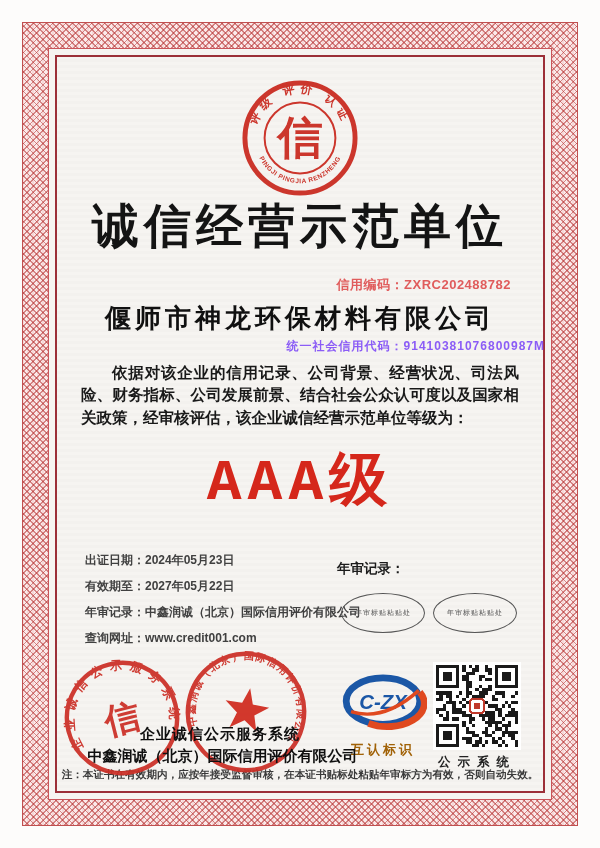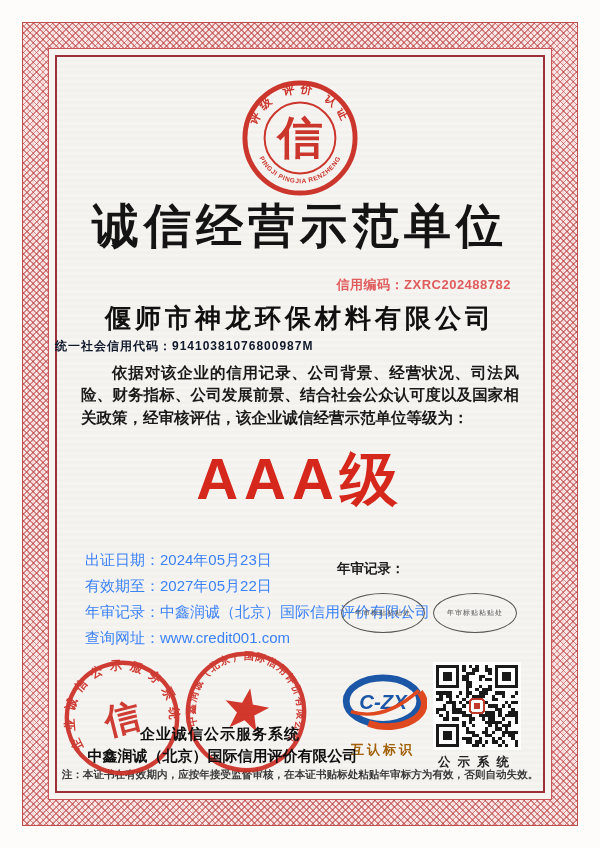--- a/index.html
+++ b/index.html
@@ -26,29 +26,29 @@
   .s-arc-top{fill:#c9281e;font-size:12px;font-weight:700;letter-spacing:5px;text-anchor:middle;}
   .s-arc-bot{fill:#c9281e;font-size:6.6px;font-weight:700;letter-spacing:.6px;text-anchor:middle;}
 
   .title{top:140px;left:0;width:100%;text-align:center;font-size:47px;font-weight:900;
          color:#141414;letter-spacing:5px;font-family:"Liberation Serif","DejaVu Serif",serif;}
   .subtitle{top:198px;left:0;width:100%;text-align:center;font-size:13px;font-weight:700;
          color:#1e1e1e;letter-spacing:2.4px;}
   .credit-line{top:221px;right:34px;font-size:13px;font-weight:700;color:#e05c5c;letter-spacing:.5px;}
   .company{top:246px;left:0;width:100%;text-align:center;font-size:26px;font-weight:900;
          color:#101010;letter-spacing:4px;}
-  .usc-line{top:283px;left:0;width:100%;text-align:left;font-size:12px;font-weight:700;
-         color:#0f172a;letter-spacing:1px;}
+  .usc-line{top:283px;left:0;width:100%;text-align:right;font-size:12px;font-weight:700;
+         color:#8b5cf6;letter-spacing:1px;}
   .body-text{top:307px;left:26px;right:26px;font-size:15.5px;font-weight:700;color:#191919;
          text-align:justify;text-indent:2em;line-height:1.45;
          font-family:"Liberation Serif","DejaVu Serif",serif;}
   .grade{top:386px;left:0;width:100%;text-align:center;font-size:58px;font-weight:900;
-         color:#d5271b;letter-spacing:6px;font-family:Liberation Sans, sans-serif;}
-
-  .info{top:492px;left:30px;font-size:15px;font-weight:400;color:#3b82f6;}
+         color:#d5271b;letter-spacing:6px;font-family:Liberation Mono, monospace;}
+
+  .info{top:492px;left:30px;font-size:12px;font-weight:700;color:#404040;}
   .info-row{line-height:26px;white-space:nowrap;}
   .ar-label{top:505px;left:282px;font-size:13.5px;font-weight:700;color:#1b1b1b;}
   .oval{top:538px;width:82px;height:38px;border:1.4px solid #555;border-radius:50%;
         display:flex;align-items:center;justify-content:center;font-size:7px;color:#555;
         letter-spacing:1px;background:transparent;}
   .oval1{left:286px;} .oval2{left:378px;}
 
   .seal{opacity:.93;}
   .seal-bl{top:604px;left:8px;width:118px;height:118px;transform:rotate(-14deg);z-index:1;}
   .seal-br{top:594px;left:128px;width:126px;height:126px;transform:rotate(10deg);z-index:1;}

